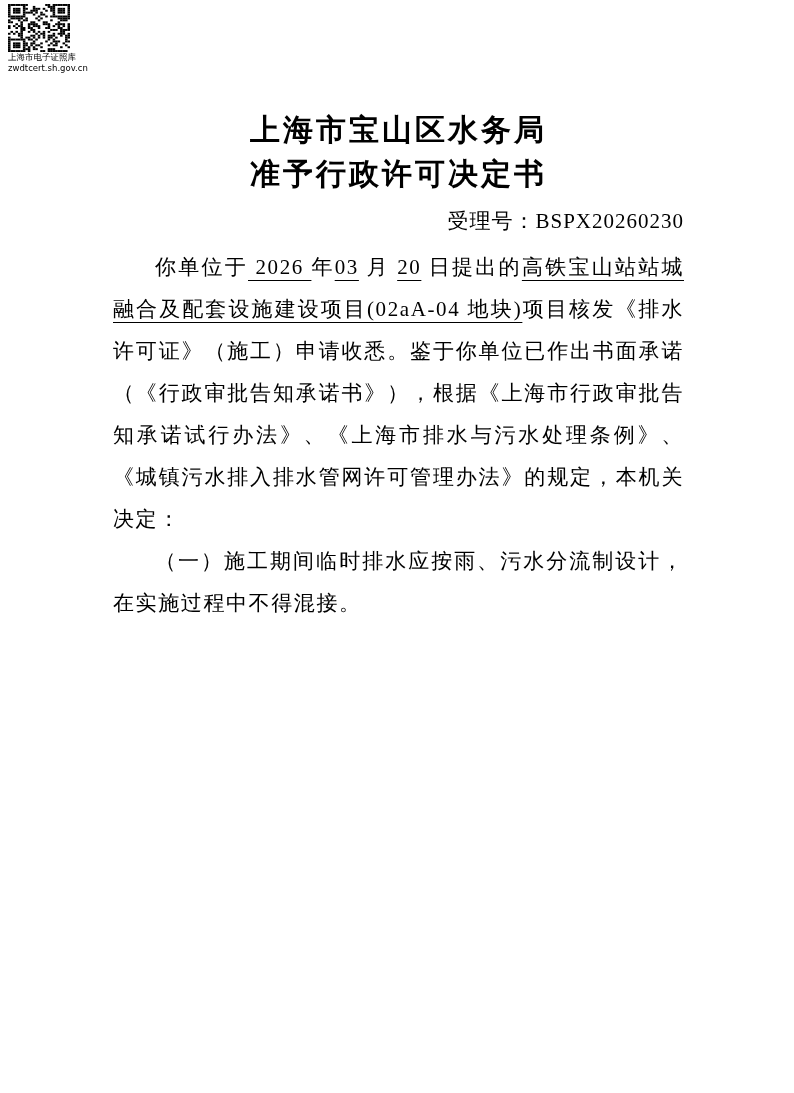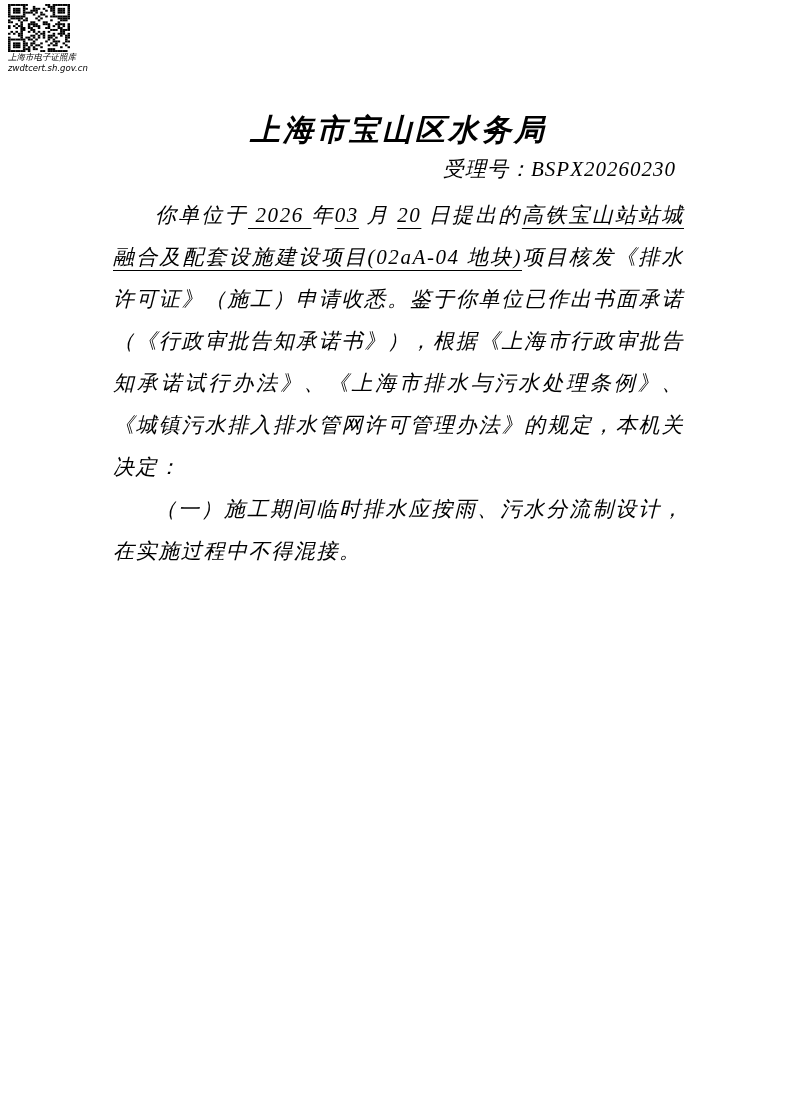--- a/index.html
+++ b/index.html
@@ -5,21 +5,20 @@
   html, body { margin: 0; padding: 0; background: #ffffff; }
   .page {
     position: relative;
     width: 794px;
     height: 1093px;
     background: #ffffff;
     color: #000000;
     font-family: "Liberation Serif", "DejaVu Serif", serif;
     overflow: hidden;
     box-sizing: border-box;
-    font-style: italic;
   }
   
   .qr-block {
     position: absolute;
     top: 4px;
     left: 8px;
     width: 66px;
   }
   .qr-img { width: 62px; height: 48px; display: block; }
   .qr-caption {
@@ -42,21 +41,21 @@
     letter-spacing: 3px;
     margin: 0;
   }
   .title-1 { }
   .title-2 { margin-bottom: 8px; }
   .acceptance {
     text-align: right;
     font-size: 21px;
     line-height: 34px;
     letter-spacing: 1px;
-    margin: 0 8px 8px 0;
+    margin: 0 0 8px 0;
   }
   .para {
     font-size: 21px;
     line-height: 42px;
     letter-spacing: 1.6px;
     text-align: justify;
     margin: 0;
   }
   .indent { text-indent: 2em; }
   .u {
@@ -376,20 +375,21 @@
           <rect x="21" y="24" width="1.02" height="1.02" fill="#000"></rect>
           <rect x="22" y="24" width="1.02" height="1.02" fill="#000"></rect>
           <rect x="23" y="24" width="1.02" height="1.02" fill="#000"></rect>
         </svg></div>
     <div class="qr-caption">上海市电子证照库</div>
     <div class="qr-caption">zwdtcert.sh.gov.cn</div>
   </div>
 
   <div class="doc">
     <h1 class="title title-1">上海市宝山区水务局</h1>
+    <h1 class="title title-2">准予行政许可决定书</h1>
 
     <p class="acceptance"><span>受理号：</span><span>BSPX20260230</span></p>
 
 
     <p class="para indent"><span>你单位于</span><span class="u"> 2026 </span><span>年</span><span class="u">03</span><span> 月 </span><span class="u">20</span><span> 日提出的</span><span class="u">高铁宝山站站城融合及配套设施建设项目(02aA-04 地块)</span><span>项目核发《排水许可证》（施工）申请收悉。鉴于你单位已作出书面承诺（《行政审批告知承诺书》），根据《上海市行政审批告知承诺试行办法》、《上海市排水与污水处理条例》、《城镇污水排入排水管网许可管理办法》的规定，本机关决定：</span></p>
     <p class="para indent"><span>（一）施工期间临时排水应按雨、污水分流制设计，在实施过程中不得混接。</span></p>
   </div>
 
 </div>
 

